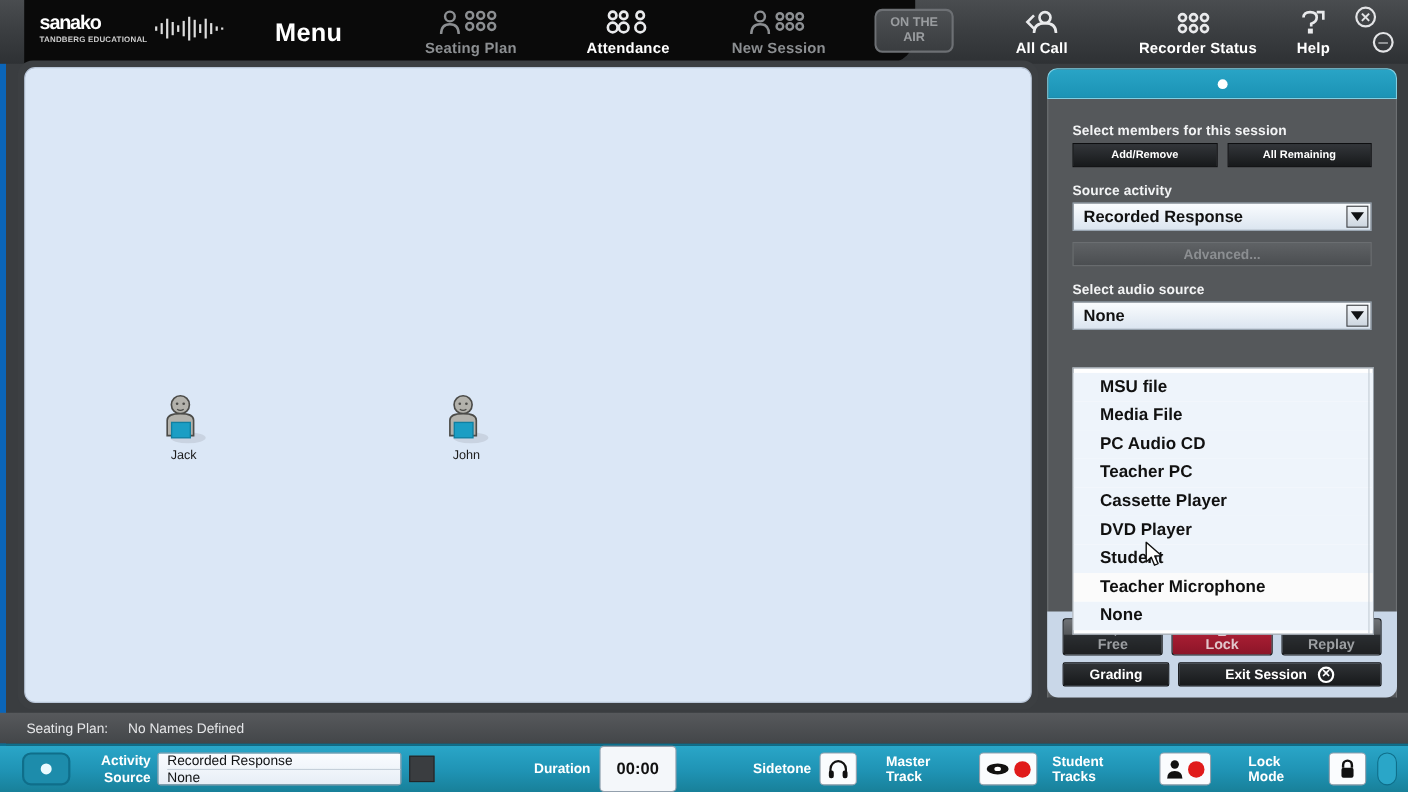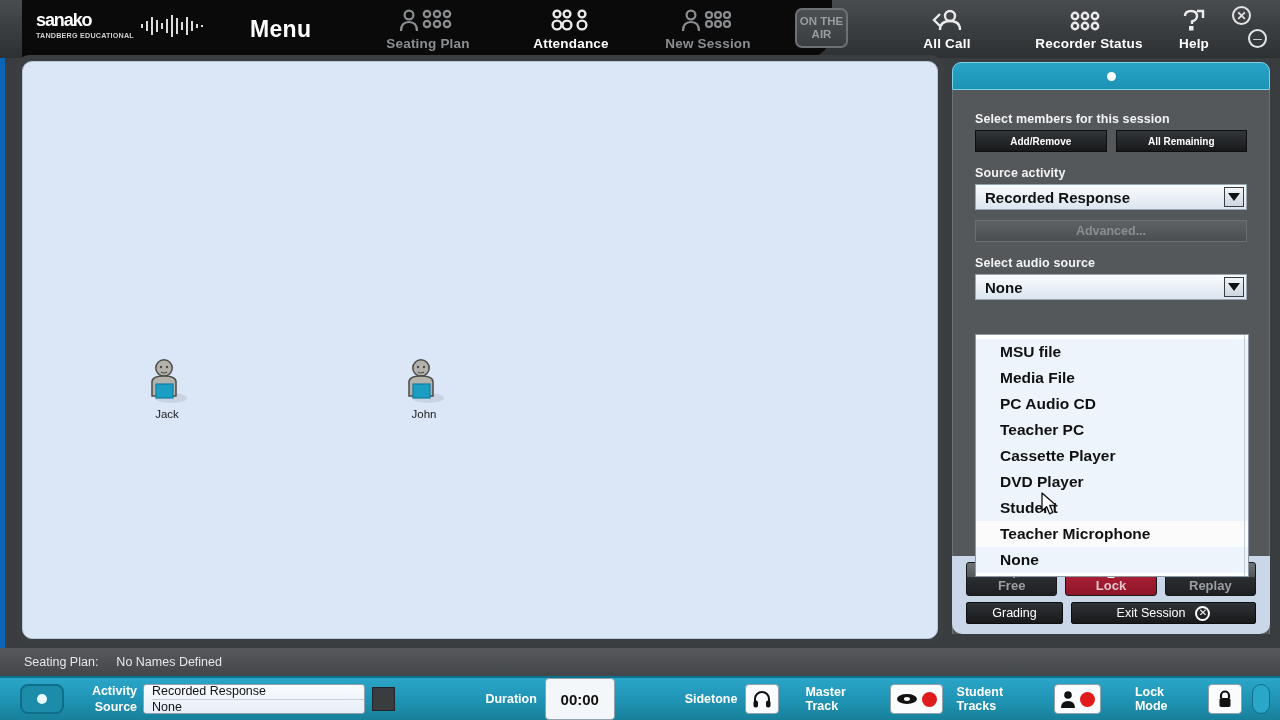--- a/index.html
+++ b/index.html
@@ -56,21 +56,21 @@
   .tb-item .tb-lbl {
     margin-top: 2px; font-size: 13.5px; font-weight: bold; letter-spacing: .2px;
     white-space: nowrap;
   }
   .tb-dim .tb-lbl  { color: #8c8f92; }
   .tb-dim svg      { fill: #8c8f92; }
   .tb-lit .tb-lbl  { color: #ffffff; }
   .tb-lit svg      { fill: #e9eaec; }
 
   .onair {
-    position: absolute; left: 795px; top: 8px; width: 53px; height: 40px;
+    position: absolute; left: 795px; top: 8px; width: 72px; height: 40px;
     border: 2px solid #6d7074; border-radius: 7px;
     background: linear-gradient(180deg,#4d5053,#3a3d40);
     display: flex; flex-direction: column; align-items: center; justify-content: center;
     color: #9a9da0; font-size: 11.5px; font-weight: bold; line-height: 13px;
     text-align: center;
   }
 
   .win-btn {
     position: absolute; width: 19px; height: 19px; border-radius: 50%;
     border: 2px solid #e3e4e6;
@@ -214,21 +214,21 @@
   .mode-btn .mi { position:absolute; top: 2px; left: 0; right: 0; display:flex; justify-content:center; }
   .mode-btn.lock {
     background: linear-gradient(180deg,#7d8084 0%,#5e6165 40%,#a81e33 44%,#8c1528 100%);
     color: #e2c6cb;
   }
   .foot-row { display: flex; gap: 8px; }
   .foot-btn {
     height: 22px; border-radius: 2px;
     background: linear-gradient(180deg,#303336,#17191b);
     border: 1px solid #0d0e10;
-    color: #ffffff; font-size: 12.5px; font-weight: normal;
+    color: #ffffff; font-size: 12.5px; font-weight: bold;
     display: flex; align-items: center; justify-content: center; gap: 10px;
   }
   #grading-button { width: 97px; }
   #exit-session-button { flex: 1; }
   .xcircle {
     width: 15px; height: 15px; border-radius: 50%; border: 2px solid #fff;
     display: flex; align-items: center; justify-content: center;
     font-size: 10px; line-height: 1; color: #fff;
   }
 

